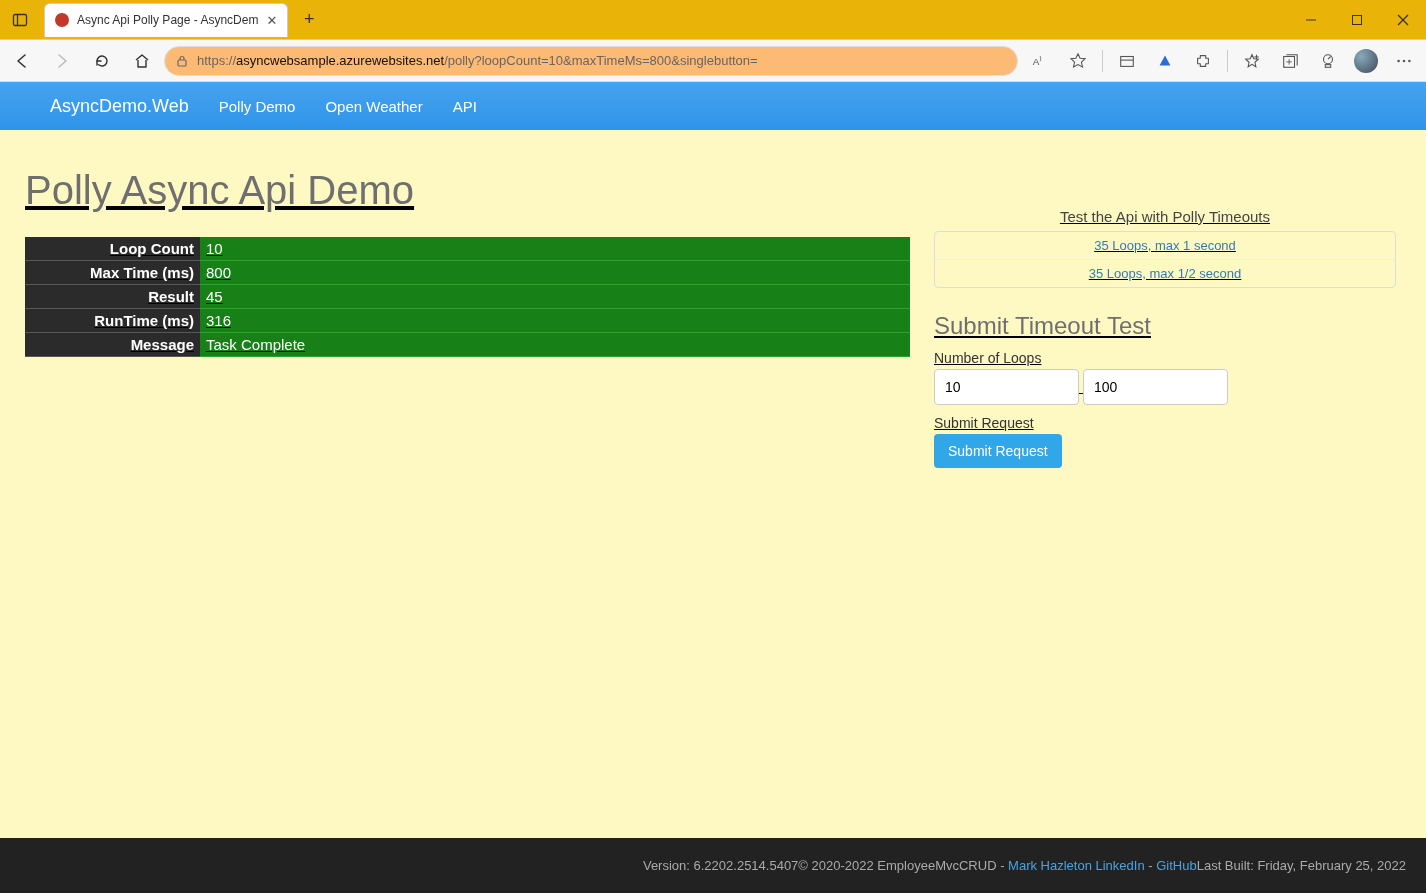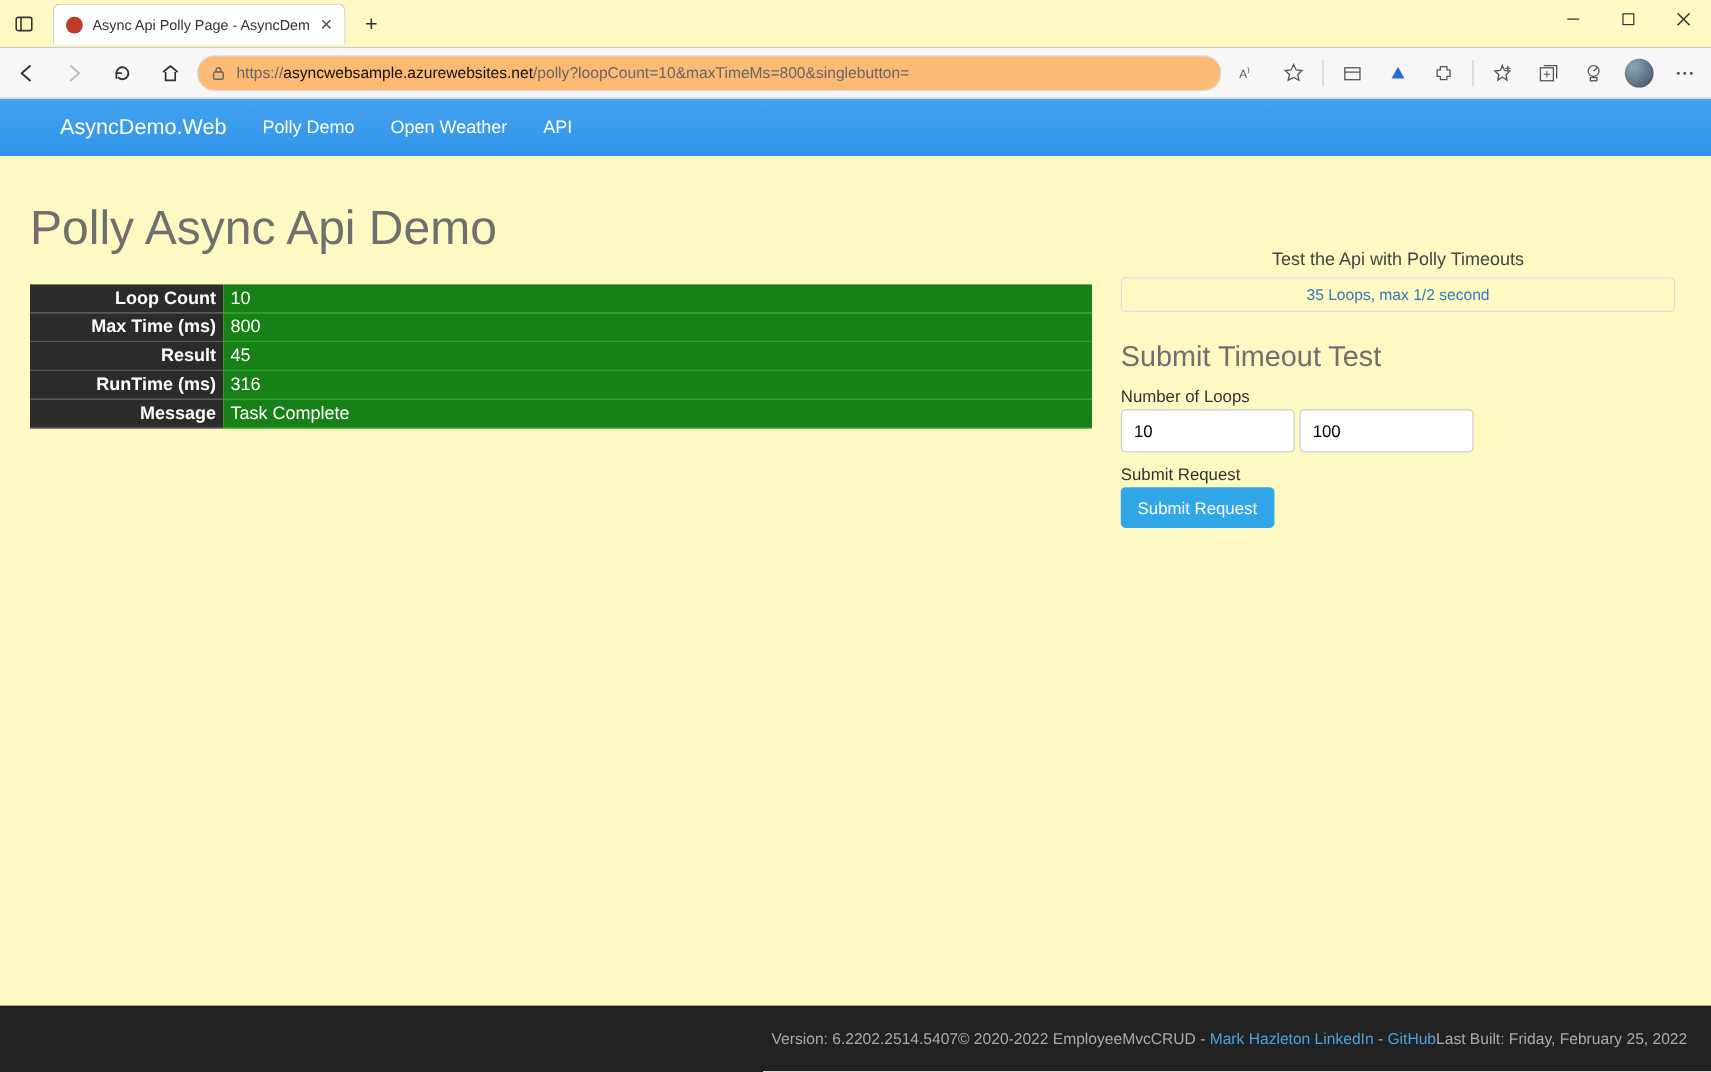--- a/index.html
+++ b/index.html
@@ -1,19 +1,19 @@
 <!DOCTYPE html>
 <html><head>
 <meta charset="utf-8">
 <style>
   * { box-sizing: border-box; }
   html, body { margin:0; padding:0; font-family: "Segoe UI", Arial, sans-serif; font-size:14px; height:100%; overflow:hidden; }
   .win { width:1426px; height:893px; background:#fff; position:relative; display:flex; flex-direction:column; }
   
-  .titlebar { height:40px; background:#fef9c3; display:flex; align-items:flex-start; border-bottom:1px solid #ccc; }
+  .titlebar { height:40px; background:#eab308; display:flex; align-items:center; border-bottom:1px solid #ccc; }
   .tab-strip { display:flex; align-items:center; height:40px; }
   .tab-icon-btn { width:40px; height:40px; display:flex; align-items:center; justify-content:center; color:#333; }
   .tab { background:#fff; height:34px; min-width:230px; border-top-left-radius:6px; border-top-right-radius:6px; display:flex; align-items:center; padding:0 10px; gap:8px; font-size:12px; color:#333; margin-left:4px; border:1px solid #ccc; border-bottom:none; }
   .tab .fav { width:14px; height:14px; border-radius:50%; background:#c0392b; }
   .tab .tx { flex:1; overflow:hidden; white-space:nowrap; text-overflow:ellipsis; }
   .tab .cx { font-size:13px; color:#555; }
   .new-tab { width:30px; height:30px; display:flex; align-items:center; justify-content:center; font-size:18px; color:#333; margin-left:6px; }
   .win-controls { margin-left:auto; display:flex; }
   .win-controls div { width:46px; height:32px; display:flex; align-items:center; justify-content:center; color:#333; }
   .toolbar { height:42px; background:#f7f7f7; display:flex; align-items:center; padding:0 4px; gap:4px; border-bottom:1px solid #ddd; }
@@ -23,27 +23,27 @@
   .url .host { color:#111; }
   .right-icons { display:flex; gap:2px; align-items:center; }
   .right-icons .tbtn svg { width:18px; height:18px; }
   .divider { width:1px; height:22px; background:#ccc; margin:0 4px; }
   .avatar { width:24px; height:24px; border-radius:50%; background: radial-gradient(circle at 30% 30%, #8ab 0%, #567 70%, #345 100%); }
   
   .page { flex:1; display:flex; flex-direction:column; background:#fef9c3; overflow:hidden; }
   .navbar { background:#3399ec; background:linear-gradient(#46a3ef,#2f94e9); color:#fff; height:48px; display:flex; align-items:center; padding:0 50px; gap:30px; font-size:15px; }
   .brand { font-size:18px; }
   .navlink { color:#fff; }
-  .content { flex:1; padding:20px 30px 0 25px; display:flex; gap:24px; }
+  .content { flex:1; padding:20px 30px 0 25px; display:flex; gap:24px;text-decoration:underline; }
   h1 { font-size:40px; font-weight:400; color:#6f6f6f; margin:18px 0 24px 0; }
   .left { flex:0 0 885px; }
   .right { flex:1; padding-top:58px; }
   table.stats { width:100%; border-collapse:collapse; }
   table.stats td { padding:3px 6px; font-size:15px; }
-  table.stats td.k { background:#2b2b2b; color:#fff; text-align:right; font-weight:700; width:161px; border-bottom:1px solid #585858;}
+  table.stats td.k { background:#2b2b2b; color:#fff; text-align:right; font-weight:700; width:175px; border-bottom:1px solid #585858;}
   table.stats td.v { background:#178017; color:#fff; border-bottom:1px solid #2aa32a; }
   .panel-title { text-align:center; color:#444; font-size:15px; margin-bottom:6px; }
   .linklist { border:1px solid #ddd; border-radius:4px; }
   .linklist a { display:block; text-align:center; padding:6px 4px; color:#337ab7; font-size:13px; border-bottom:1px solid #eee; text-decoration:none; }
   .linklist a:last-child { border-bottom:none; }
   h3.sub { font-size:24px; font-weight:400; color:#6f6f6f; margin:24px 0 10px 0; }
   .form-label { color:#333; margin-bottom:3px; display:block; }
   .form-input { width:145px; height:36px; border:1px solid #ccc; border-radius:4px; padding:0 10px; font-size:14px; margin-bottom:10px; }
   .btn-submit { background:#31a7e8; color:#fff; border:none; border-radius:4px; padding:9px 14px; font-size:14px; cursor:pointer; }
   .footer { background:#222; color:#aaa; font-size:13px; padding:20px 20px; display:flex; justify-content:flex-end; align-items:center; }
@@ -215,20 +215,21 @@
           <tr>
                 <td class="k">Message</td>
                 <td class="v">Task Complete</td>
               </tr>
         </tbody>
           </table>
       </div>
       <div class="right">
         <div class="panel-title">Test the Api with Polly Timeouts</div>
         <div class="linklist">
+          <a href="#">35 Loops, max 1 second</a>
           <a href="#">35 Loops, max 1/2 second</a>
         </div>
         <h3 class="sub">Submit Timeout Test</h3>
         <label class="form-label">Number of Loops</label>
         <input class="form-input" value="10" style="">
         <input class="form-input" value="100" style="">
         <label class="form-label">Submit Request</label>
         <button class="btn-submit">Submit Request</button>
       </div>
     </div>

